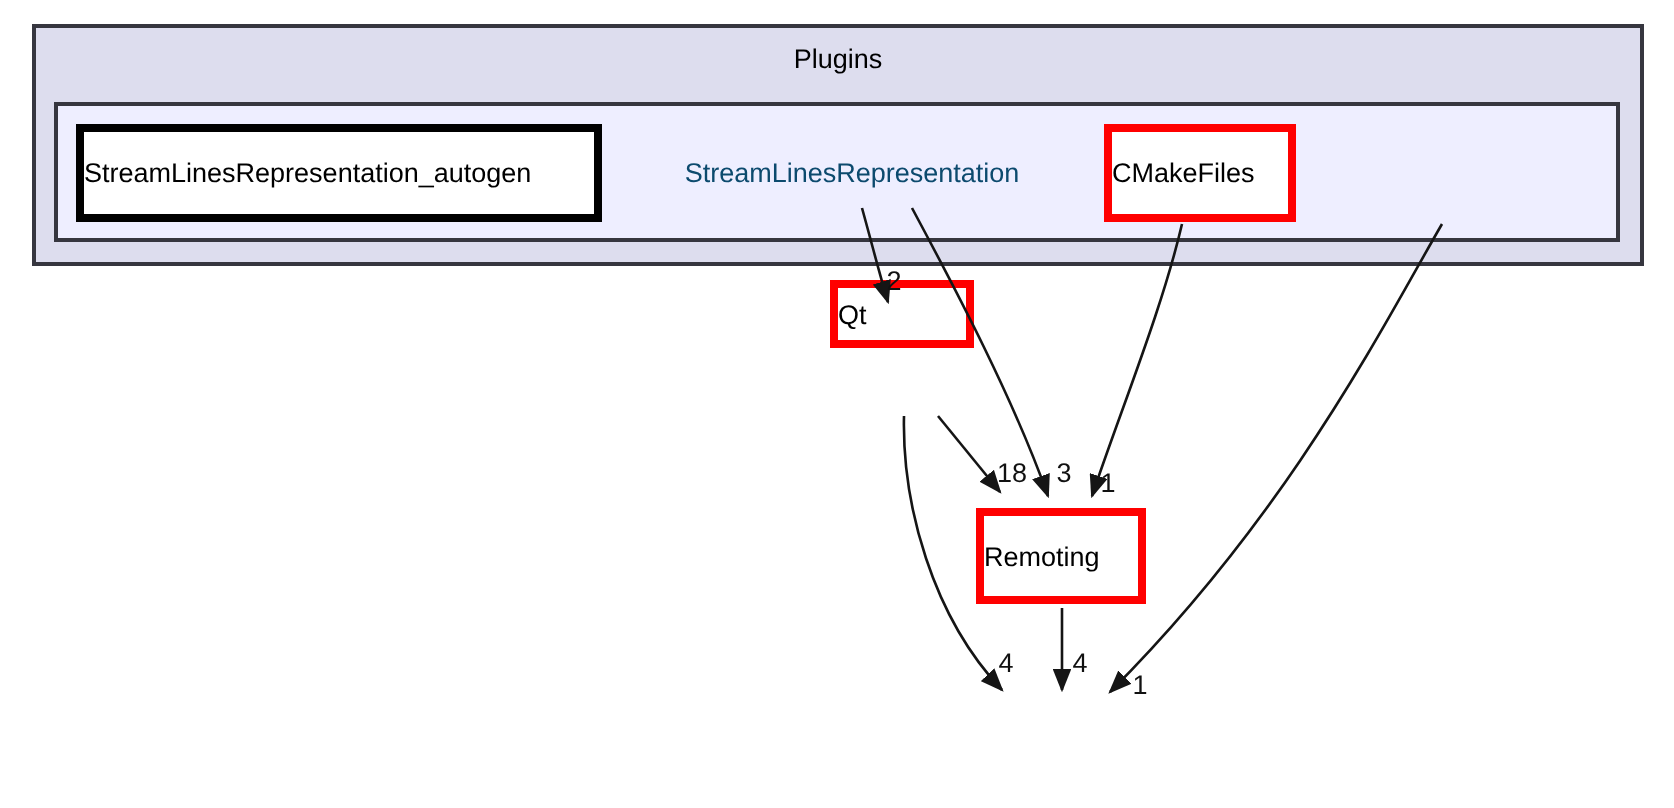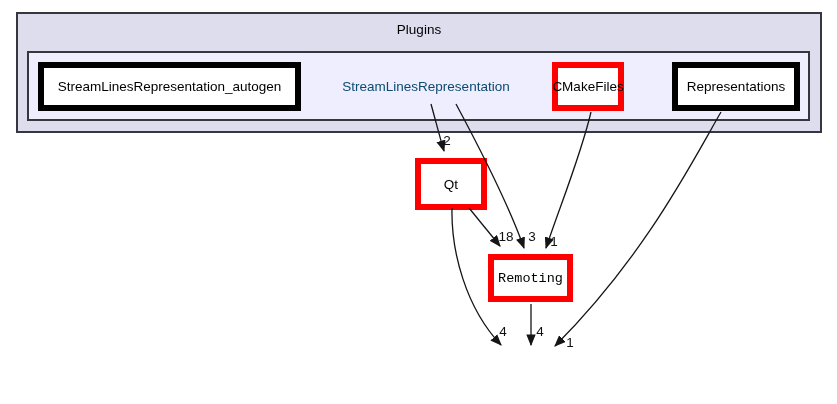--- a/index.html
+++ b/index.html
@@ -34,34 +34,34 @@
     top: 8px;
     text-align: center;
     font-size: 13.5px;
     color: #000000;
     white-space: nowrap;
   }
   .node {
     position: absolute;
     box-sizing: border-box;
     background: #ffffff;
-    border: 6px solid #000000;
+    border: 4px solid #000000;
     display: flex;
     align-items: center;
-    justify-content: center;
+    justify-content: flex-start;
     font-size: 13.5px;
     color: #000000;
     white-space: nowrap;
   }
   .node.red { border-color: #ff0000; }
   #node-autogen          { left: 38px;  top: 62px;  width: 263px; height: 49px; }
-  #node-cmakefiles       { left: 552px; top: 62px;  width: 72px;  height: 49px; }
+  #node-cmakefiles       { left: 552px; top: 62px;  width: 96px;  height: 49px; }
   #node-representations  { left: 672px; top: 62px;  width: 128px; height: 49px; }
-  #node-qt               { left: 415px; top: 158px; width: 72px;  height: 52px; }
-  #node-remoting         { left: 488px; top: 254px; width: 85px;  height: 48px; font-family: Liberation Mono, monospace; }
+  #node-qt               { left: 415px; top: 140px; width: 72px;  height: 34px; }
+  #node-remoting         { left: 488px; top: 254px; width: 85px;  height: 48px; }
   #node-vtk              { left: 495px; top: 350px; width: 72px;  height: 47px; }
   #label-current-dir {
     position: absolute;
     left: 320px; top: 62px; width: 212px; height: 49px;
     display: flex;
     align-items: center;
     justify-content: center;
     font-size: 13.5px;
     color: #0c4a6e;
     white-space: nowrap;
@@ -101,23 +101,20 @@
   </div>
 
   <div id="label-current-dir">
     <span>StreamLinesRepresentation</span>
   </div>
 
   <div class="node red" id="node-cmakefiles">
     <span>CMakeFiles</span>
   </div>
 
-  <div class="node" id="node-representations">
-    <span>Representations</span>
-  </div>
 
   <div class="node red" id="node-qt">
     <span>Qt</span>
   </div>
 
   <div class="node red" id="node-remoting">
     <span>Remoting</span>
   </div>
 
 

